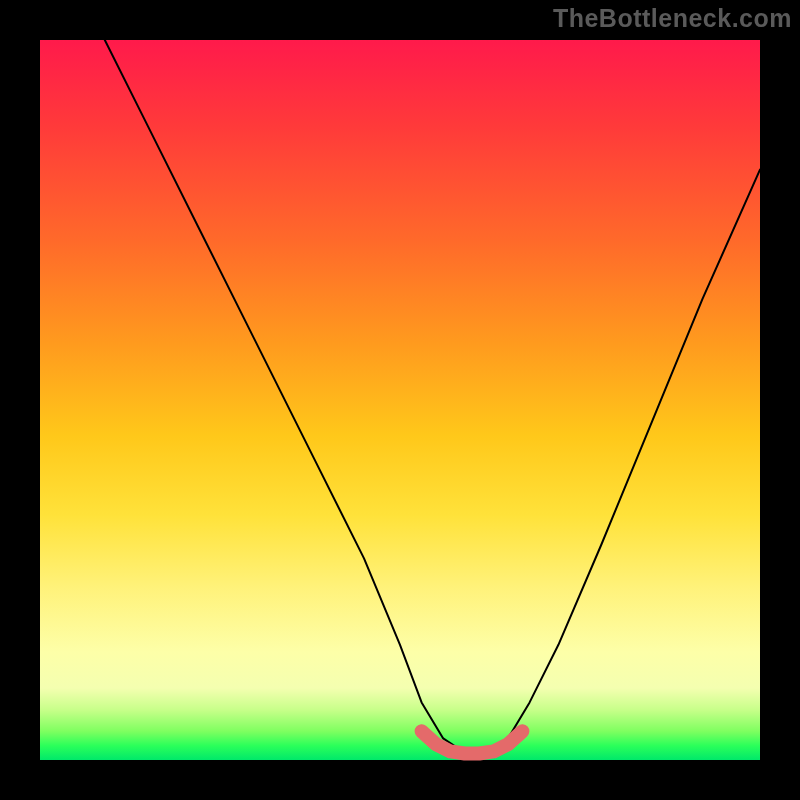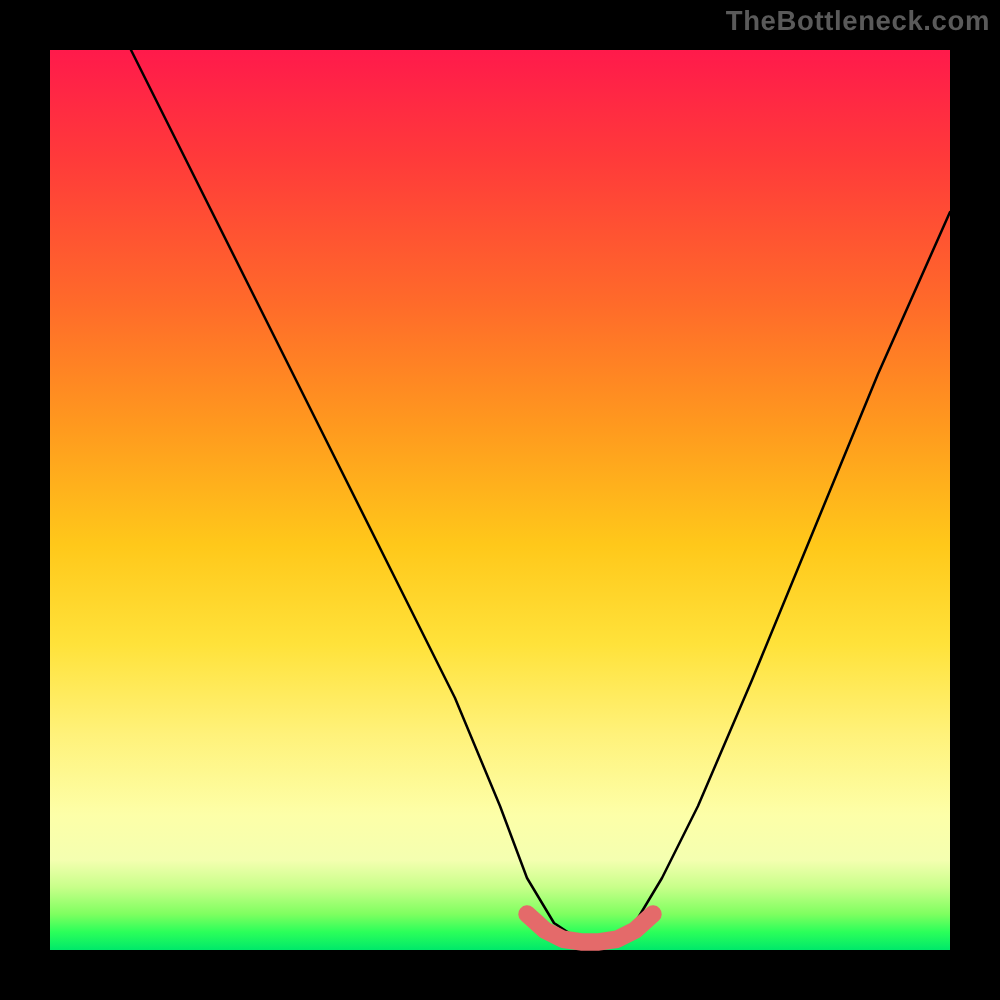--- a/index.html
+++ b/index.html
@@ -38,21 +38,21 @@
       #c8ff8a 93%,
       #7fff60 96%,
       #2bff5a 98%,
       #00e86a 100%
     );
   }
   .watermark {
     position: absolute;
     top: 4px;
     right: 8px;
-    font-size: 22px;
+    font-size: 25px;
     font-weight: 600;
     color: #5a5a5a;
     letter-spacing: 0.5px;
     user-select: none;
   }
   svg.curves {
     position: absolute;
     inset: 0;
     width: 100%;
     height: 100%;

